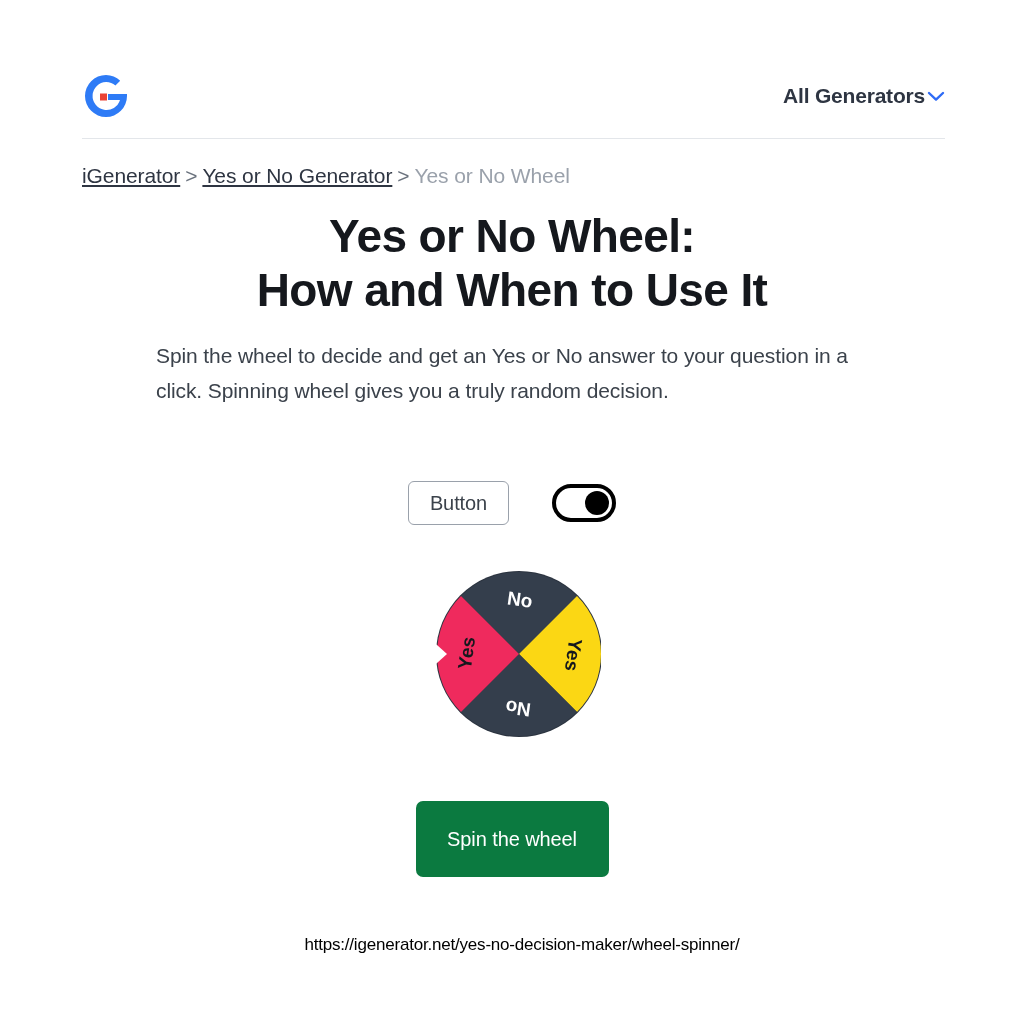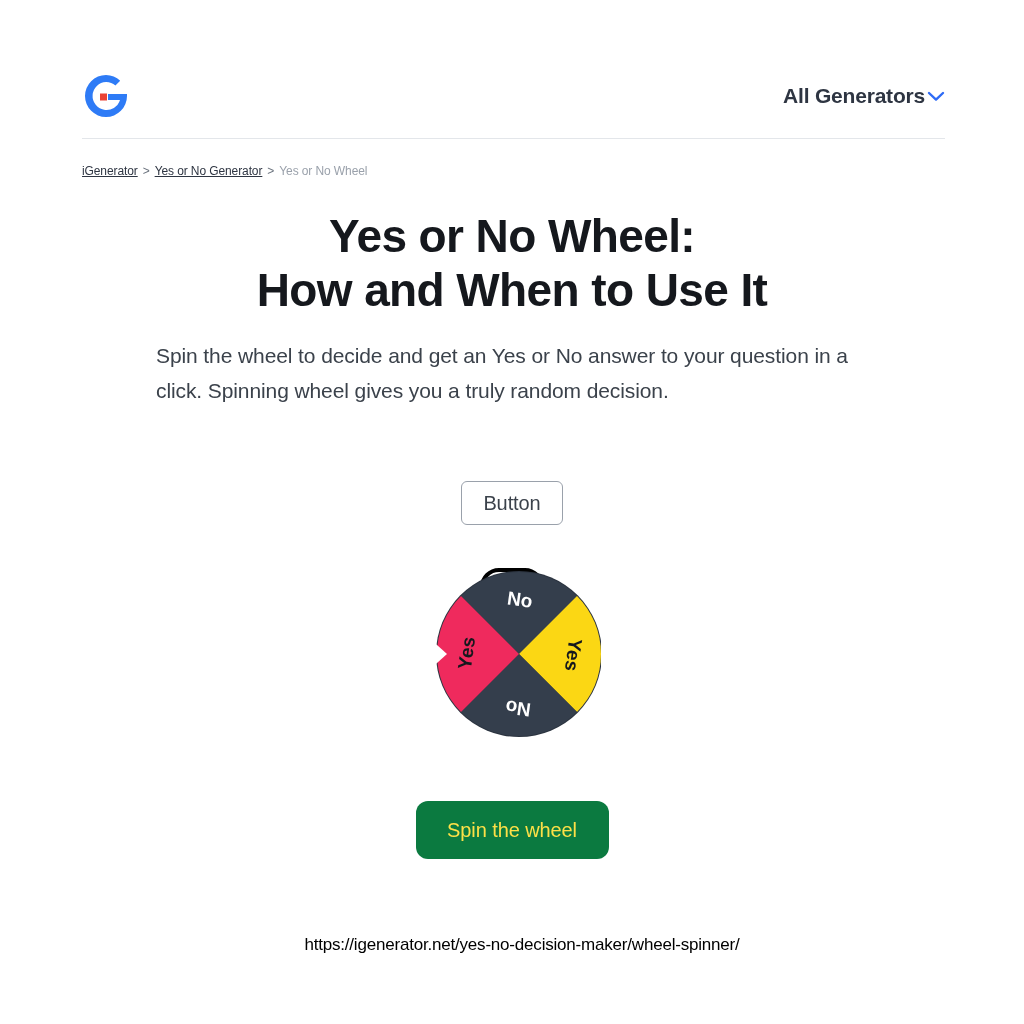--- a/index.html
+++ b/index.html
@@ -69,21 +69,21 @@
     top: 138px;
     height: 1px;
     background: #e3e6ea;
   }
 
   
   .breadcrumb {
     position: absolute;
     left: 82px;
     top: 164px;
-    font-size: 12px;
+    font-size: 21px;
     color: #2e3542;
     letter-spacing: -0.1px;
     white-space: nowrap;
   }
   .breadcrumb .crumb { color: #2e3542; }
   .breadcrumb .crumb.muted { color: #9aa1ab; }
   .breadcrumb .sep { color: #6b737e; margin: 0 5px; }
 
   
   .title {
@@ -116,21 +116,20 @@
   
   .mode-row {
     position: absolute;
     left: 0;
     right: 0;
     top: 481px;
     display: flex;
     align-items: center;
     justify-content: center;
     gap: 43px;
-    flex-direction: column;
   }
 
   .mode-box {
     border: 1px solid #9aa1ab;
     border-radius: 6px;
     background: #ffffff;
     height: 44px;
     padding: 0 21px;
     display: flex;
     align-items: center;
@@ -178,25 +177,25 @@
   .spin-wrap {
     position: absolute;
     left: 0;
     right: 0;
     top: 801px;
     display: flex;
     justify-content: center;
   }
   .spin-btn {
     background: #0b7a40;
-    color: #fde047;
+    color: #ffffff;
     border: none;
-    border-radius: 12px;
+    border-radius: 7px;
     width: 193px;
-    height: 58px;
+    height: 76px;
     font-family: "Liberation Sans", sans-serif;
     font-size: 20px;
     letter-spacing: -0.1px;
     cursor: pointer;
   }
 
   
   .url-line {
     position: absolute;
     left: 0;

